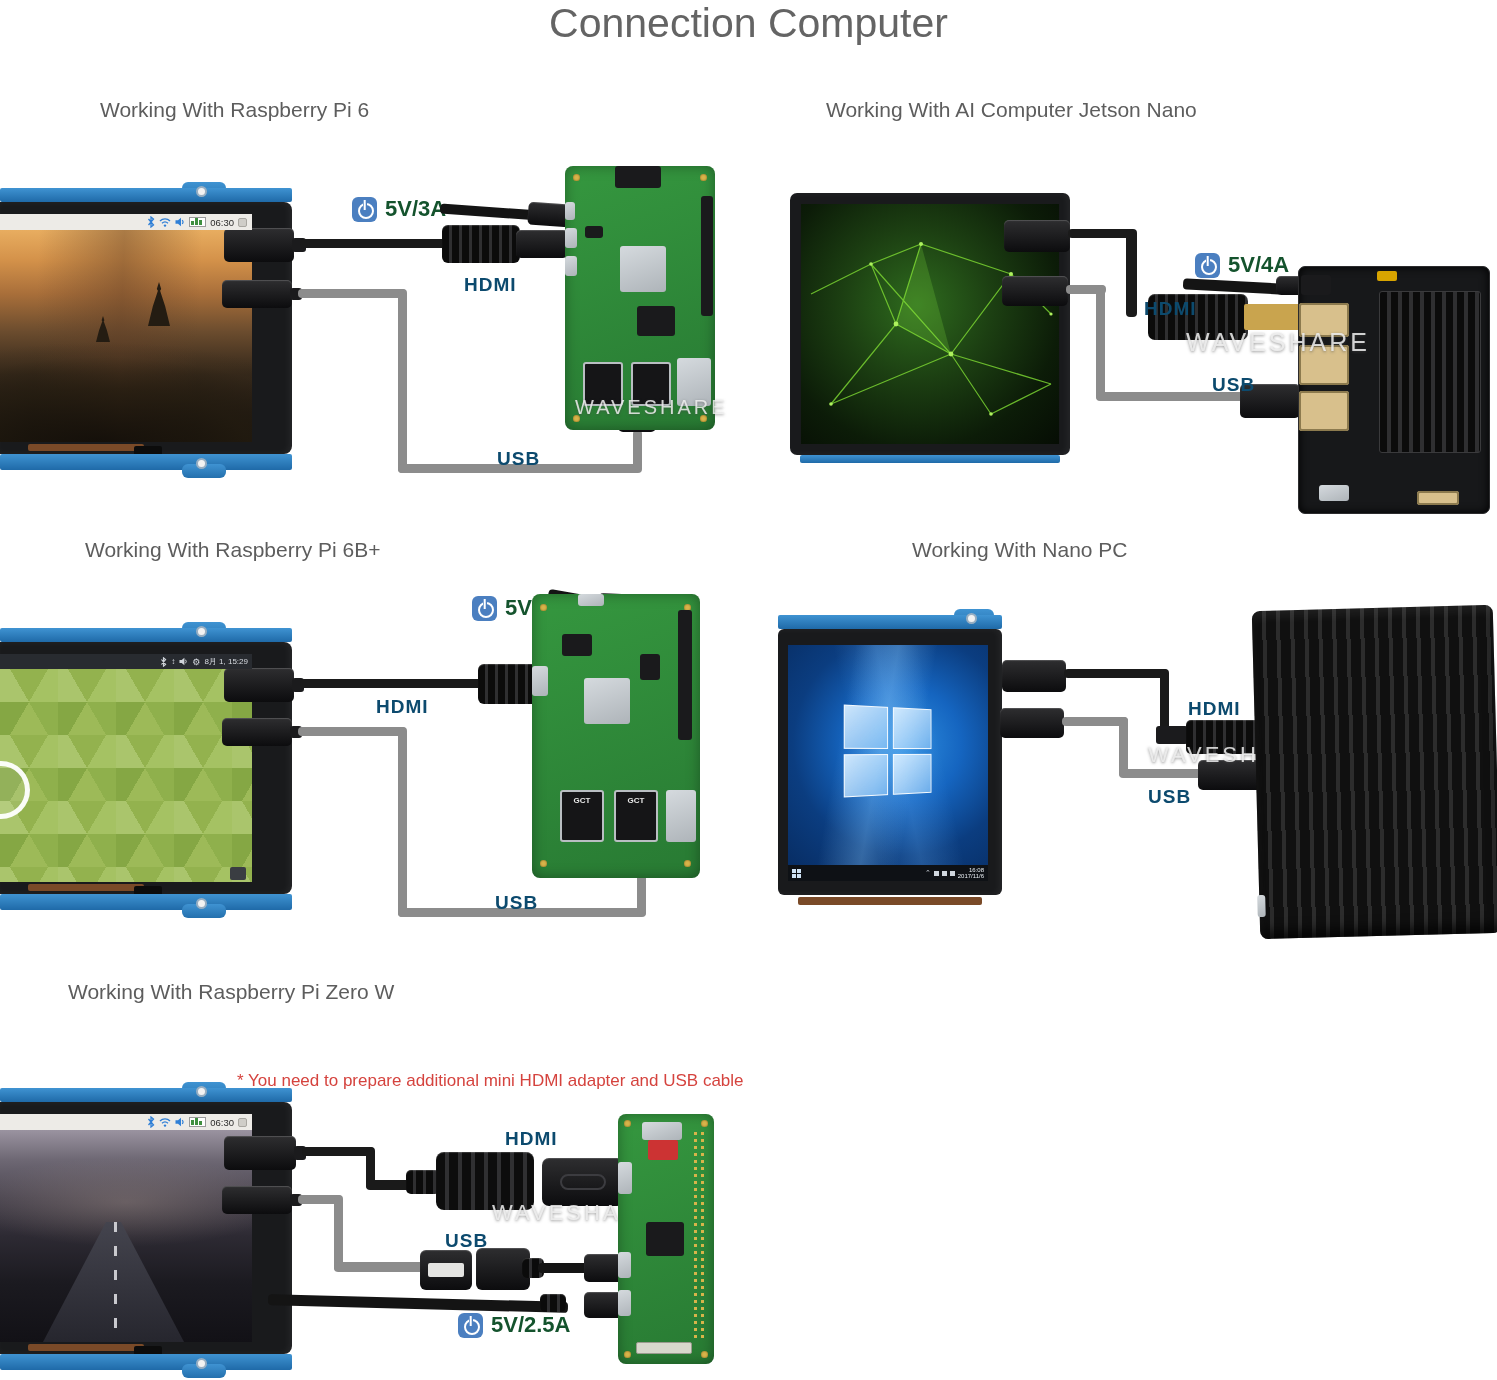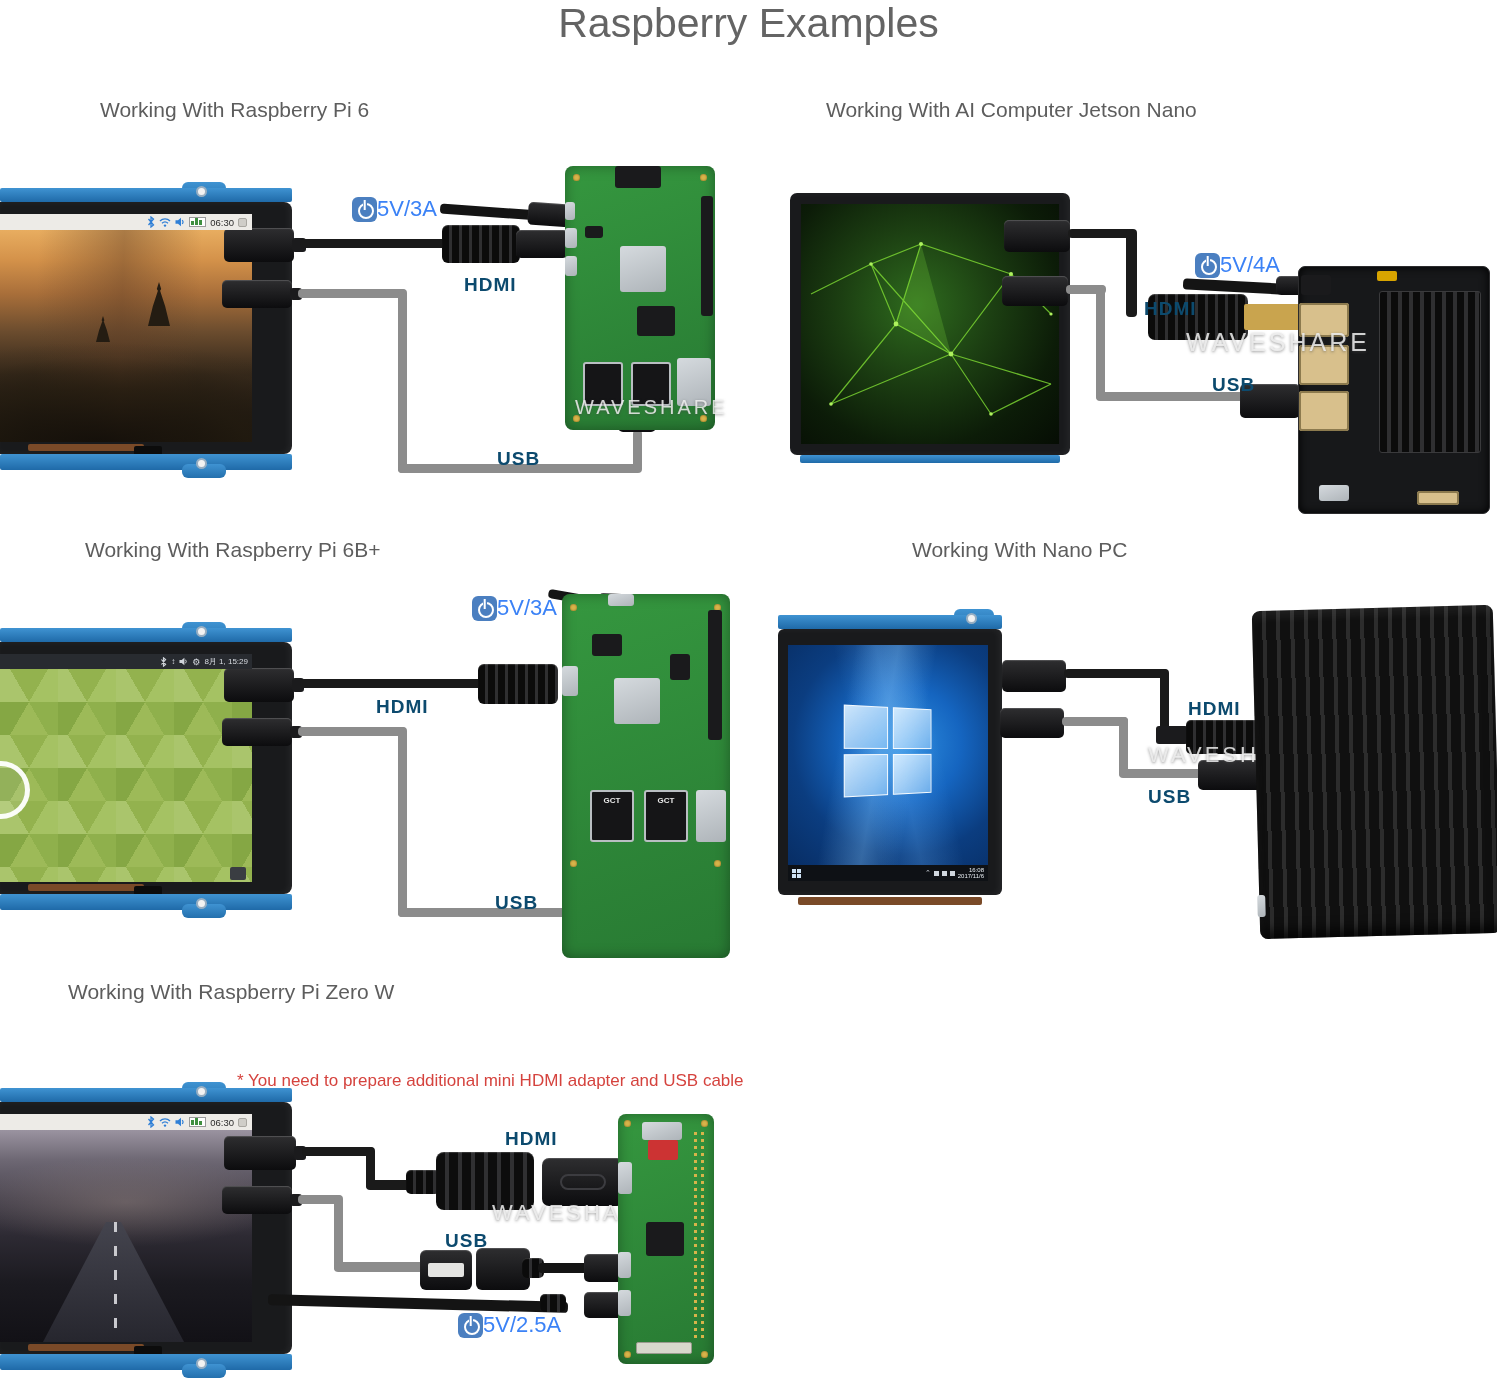--- a/index.html
+++ b/index.html
@@ -6,22 +6,22 @@
   body { font-family:"Liberation Sans", sans-serif; background:#ffffff; }
   .canvas { position:relative; width:1497px; height:1380px; background:#fff; overflow:hidden; }
 
   .page-title { position:absolute; left:0; right:0; top:0; text-align:center;
     font-size:41px; color:#646464; font-weight:400; }
   .section-title { position:absolute; font-size:21px; color:#5d5d5d; white-space:nowrap; }
   .note-red { position:absolute; font-size:17px; color:#d5433e; white-space:nowrap; }
 
   .conn-label { position:absolute; font-weight:700; font-size:19px; color:#0c4a6e;
     letter-spacing:1px; white-space:nowrap; }
-  .power { position:absolute; display:flex; align-items:center; gap:0;
-    color:#3b82f6; font-size:22px; font-weight:400; white-space:nowrap; }
+  .power { position:absolute; display:flex; align-items:center; gap:8px;
+    color:#14532d; font-size:22px; font-weight:700; white-space:nowrap; }
   .pico { width:25px; height:25px; border-radius:6px; background:#4b7fc0;
     position:relative; display:inline-block; flex:0 0 auto; }
   .pico::before { content:""; position:absolute; left:5.5px; top:6.5px; width:12px;
     height:12px; border:2.4px solid #fff; border-radius:50%; }
   .pico::after { content:""; position:absolute; left:10.5px; top:3px; width:4px;
     height:10px; background:#4b7fc0; z-index:1; }
   .pico .bar { position:absolute; left:50%; top:3.5px; width:2.6px; height:9.5px;
     background:#fff; transform:translateX(-50%); z-index:2; }
 
   .watermark { position:absolute; color:rgba(240,240,240,0.85); font-weight:400;
@@ -82,21 +82,21 @@
   .startlogo { width:9px; height:9px; display:grid; grid-template-columns:1fr 1fr; gap:1px; }
   .startlogo i { background:#cfe3f5; display:block; }
 
   .icon-svg { display:inline-block; line-height:0; }
 </style>
 </head>
 <body>
 
 <div class="canvas">
 
-  <div class="page-title">Raspberry Examples</div>
+  <div class="page-title">Connection Computer</div>
 
   <div>
     <div class="section-title" style="left:100px;top:98px">Working With Raspberry Pi 6</div>
 
     <div style="position:absolute;left:0;top:188px;width:292px;height:292px">
       <div class="tab-blue" style="left:182px;top:-6px;width:44px;height:20px"></div>
       <div class="strip-blue" style="left:0;top:0;width:292px;height:14px"></div>
       <div class="screw" style="left:196px;top:-2px"></div>
       <div class="bezel" style="left:0;top:14px;width:292px;height:252px;border-radius:0 8px 8px 0"></div>
       <div class="screenbox" style="left:0;top:26px;width:252px;height:228px">
@@ -298,21 +298,21 @@
 
     <div class="plug" style="left:222px;top:718px;width:70px;height:28px"></div>
     <div class="neck" style="left:290px;top:726px;width:12px;height:12px"></div>
     <div class="cab usb-c" style="left:298px;top:727px;width:108px;height:9px"></div>
     <div class="cab usb-c" style="left:398px;top:727px;width:9px;height:190px"></div>
     <div class="cab usb-c" style="left:398px;top:908px;width:248px;height:9px"></div>
     <div class="cab usb-c" style="left:637px;top:872px;width:9px;height:44px"></div>
     <div class="plug" style="left:622px;top:842px;width:38px;height:32px"></div>
     <div class="conn-label" style="left:495px;top:892px">USB</div>
 
-    <div class="pcb" style="left:562px;top:594px;width:168px;height:364px">
+    <div class="pcb" style="left:532px;top:594px;width:168px;height:284px">
       <div class="screw-gold" style="left:8px;top:10px"></div>
       <div class="screw-gold" style="left:152px;top:10px"></div>
       <div class="screw-gold" style="left:8px;top:266px"></div>
       <div class="screw-gold" style="left:152px;top:266px"></div>
       <div class="chip-silver" style="left:46px;top:0;width:26px;height:12px"></div>
       <div class="chip-dark" style="left:146px;top:16px;width:14px;height:130px"></div>
       <div class="chip-silver" style="left:0;top:72px;width:16px;height:30px"></div>
       <div class="chip-silver" style="left:52px;top:84px;width:46px;height:46px"></div>
       <div class="chip-dark" style="left:30px;top:40px;width:30px;height:22px"></div>
       <div class="chip-dark" style="left:108px;top:60px;width:20px;height:26px"></div>

